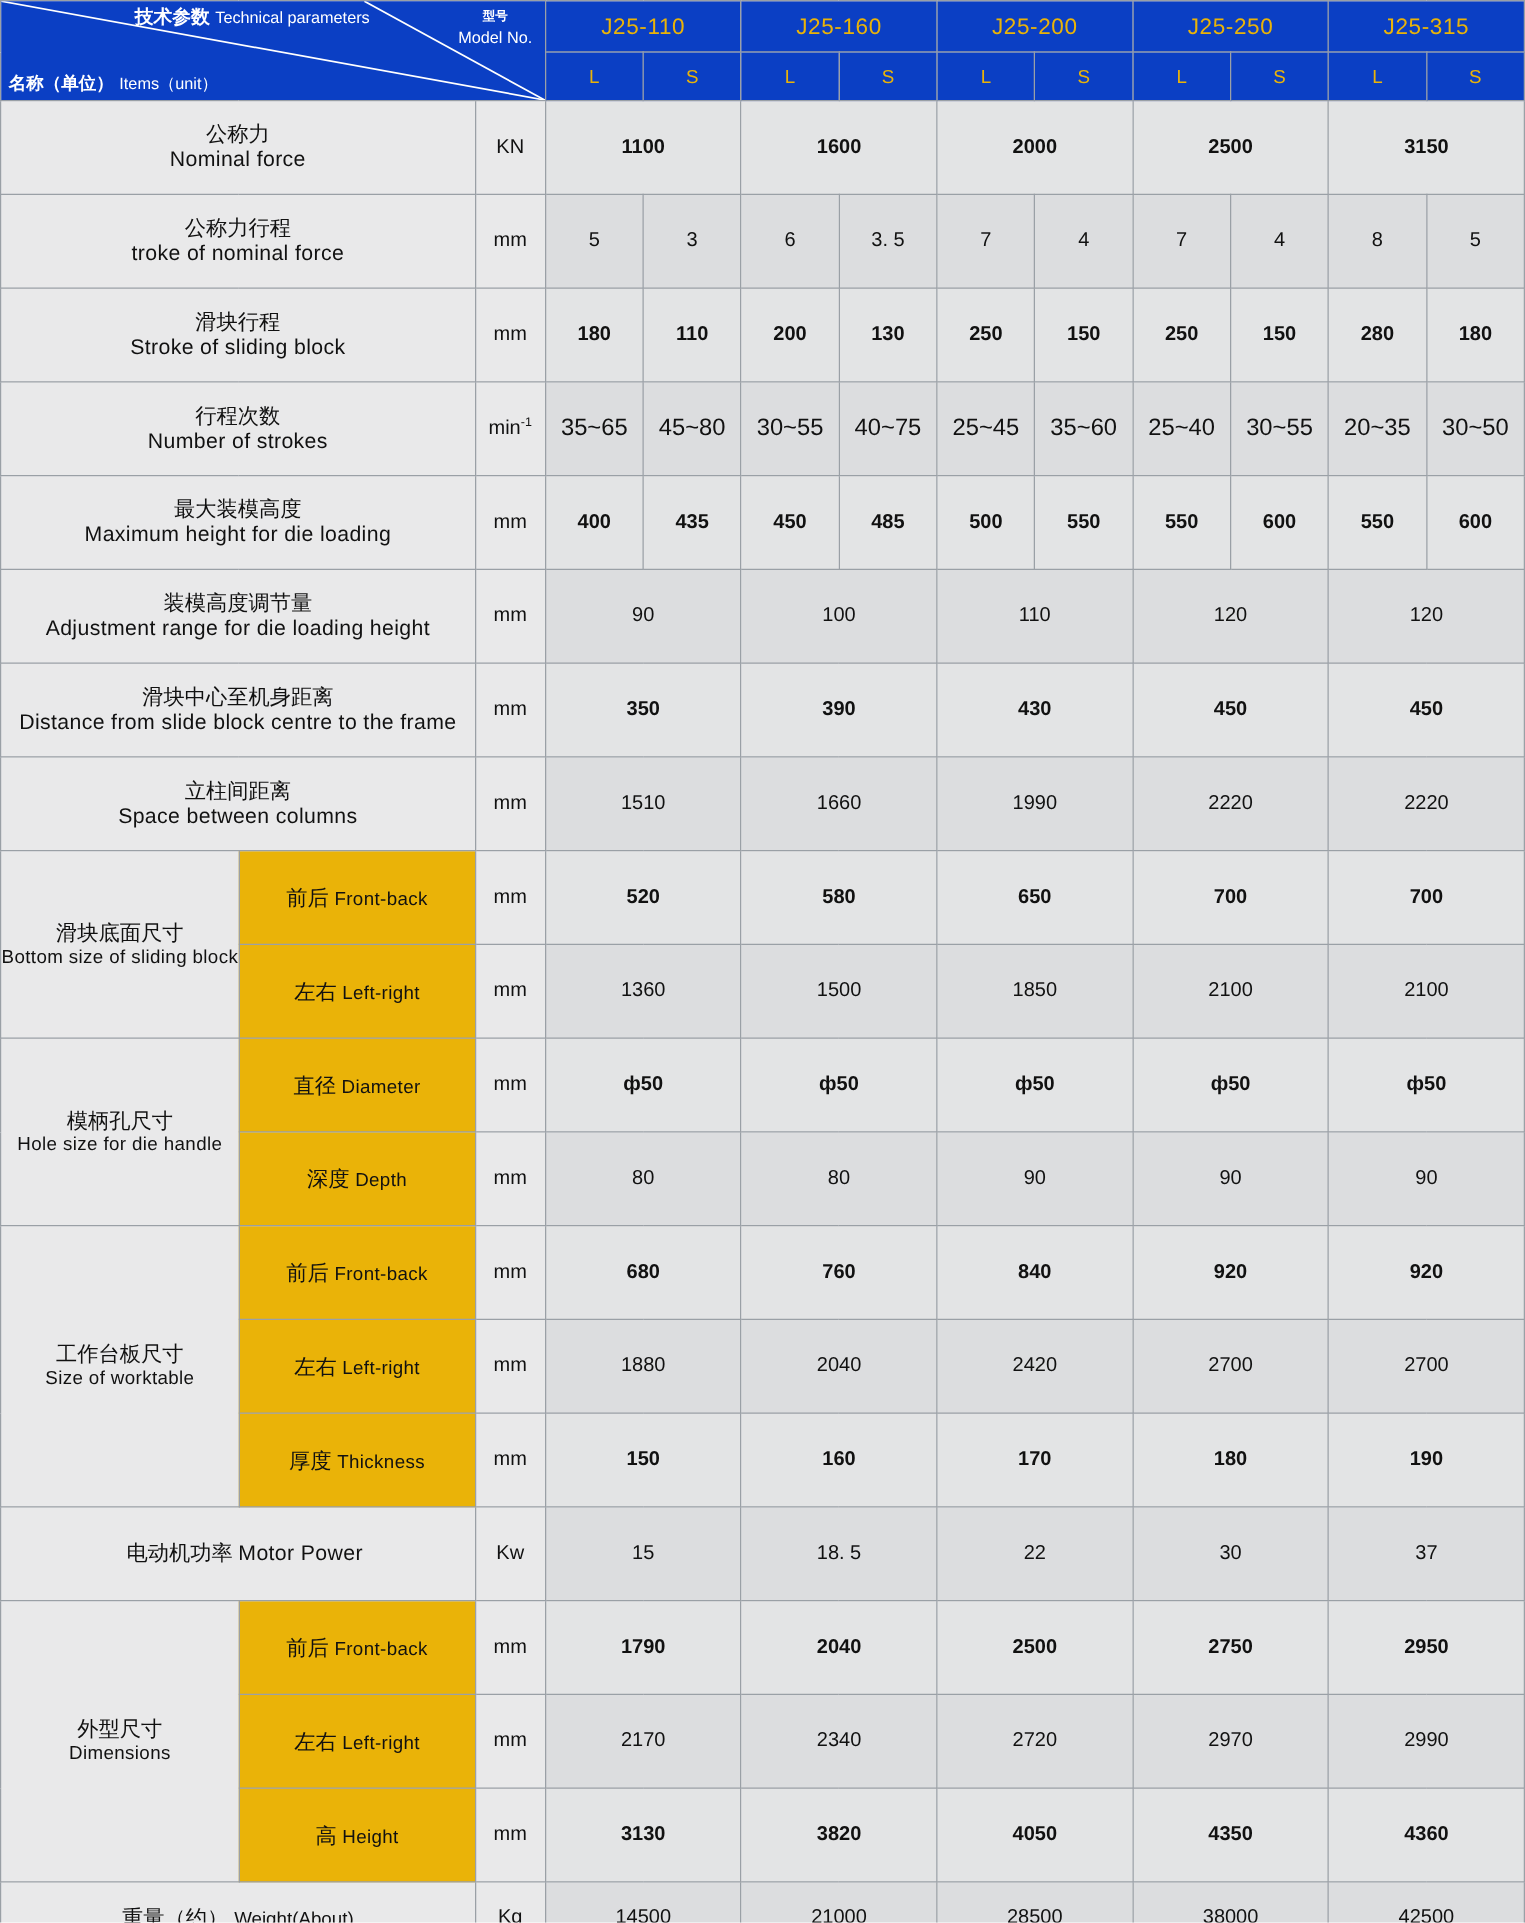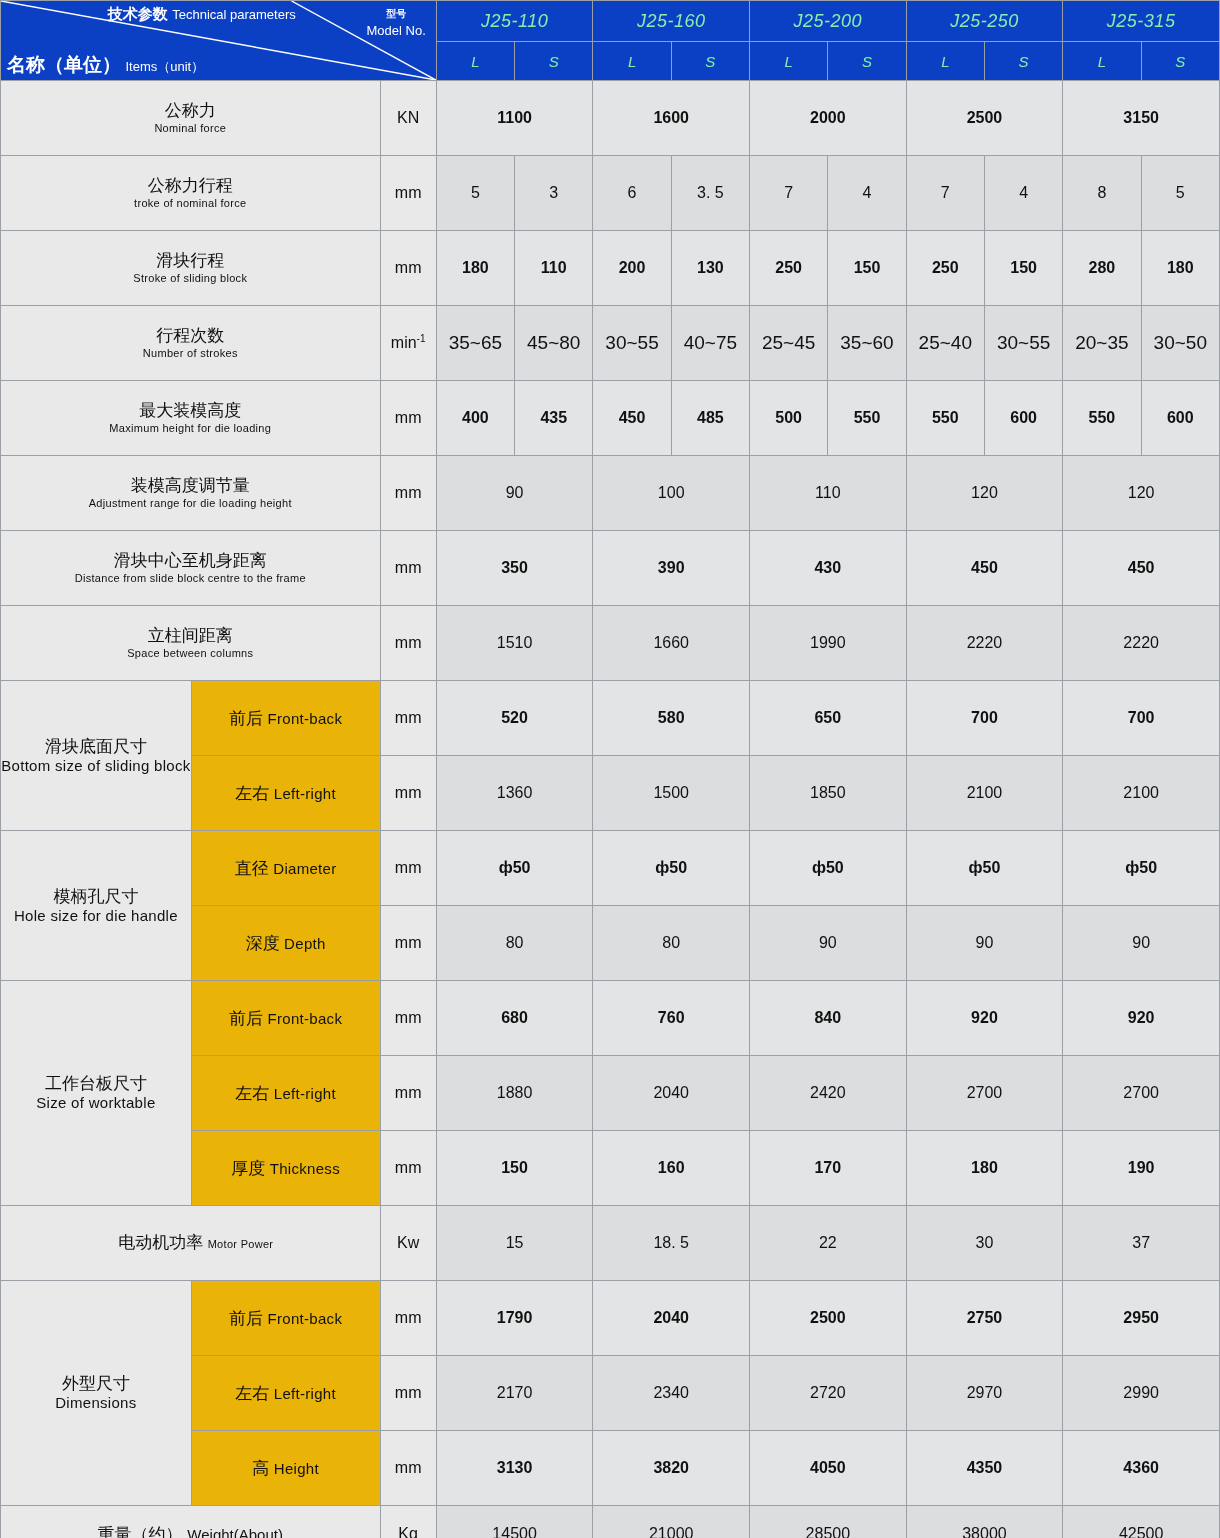--- a/index.html
+++ b/index.html
@@ -23,23 +23,22 @@
   table.spec td, table.spec th{
     border:1px solid #9aa0a6;
     padding:0;
     text-align:center;
     vertical-align:middle;
     font-weight:normal;
   }
   
   .hdr-blue{
     background:#0b3fc4;
-    color:#86efac;
+    color:#eab308;
     font-weight:bold;
-    font-style:italic;
   }
   .hdr-model{
     height:40px;
     font-size:18px;
     letter-spacing:.5px;
   }
   .hdr-ls{
     height:38px;
     font-size:15px;
   }
@@ -72,32 +71,32 @@
   }
   .corner .model .cn{font-size:10px;font-weight:bold;}
   .corner .model .en{font-size:13px;}
   .corner .items{
     position:absolute;
     left:6px;bottom:4px;
     color:#fff;
     text-align:left;
     line-height:1.15;
   }
-  .corner .items .cn{font-size:19px;font-weight:bold;}
+  .corner .items .cn{font-size:14px;font-weight:bold;}
   .corner .items .en{font-size:13px;}
 
   
   .namecell{
     text-align:left;
     padding:6px 0 6px 10px;
     line-height:1.2;
     background:#e9e9ea;
   }
   .namecell .cn{font-size:17px;display:block;}
-  .namecell .en{font-size:11px;display:block;letter-spacing:.3px;}
+  .namecell .en{font-size:17px;display:block;letter-spacing:.3px;}
   .namecell.center{text-align:center;padding-left:11px;}
   .sub-name{
     background:#eab308;
     font-size:16px;
     padding:6px 4px;
   }
   .sub-name .cn{font-size:17px;}
   .sub-name .en{font-size:15px;letter-spacing:.3px;}
   .group-name{
     background:#e9e9ea;

